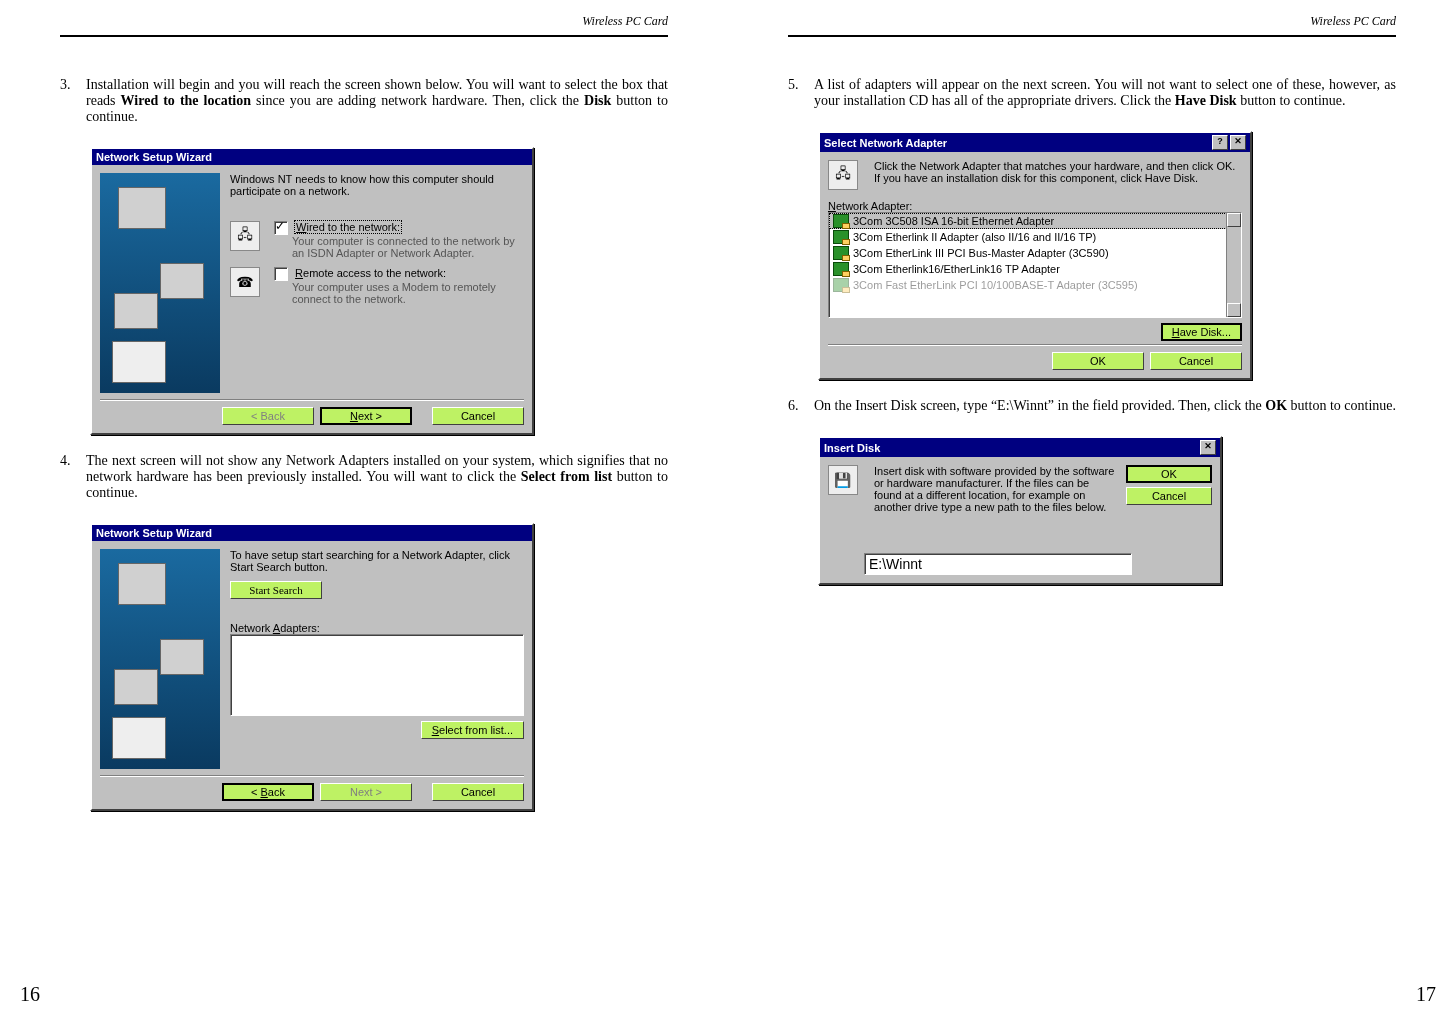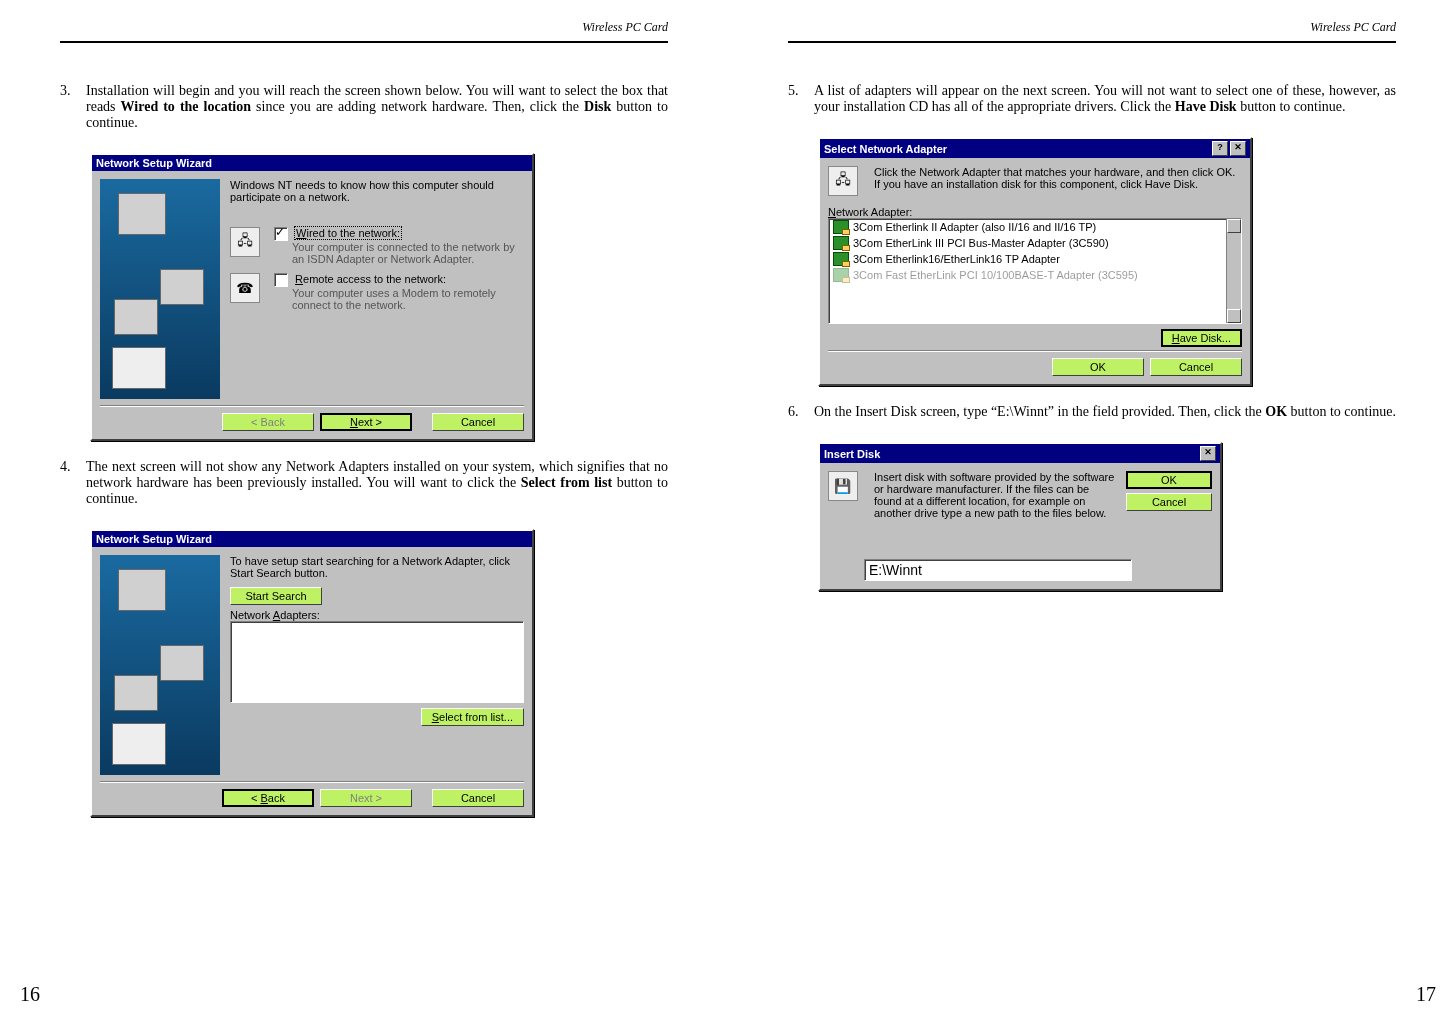--- a/index.html
+++ b/index.html
@@ -9,21 +9,21 @@
     font-family: "Times New Roman", serif;
     font-size: 14px;
     color: #000;
     width: 1456px;
     height: 1016px;
     display: flex;
   }
   .page {
     width: 50%;
     box-sizing: border-box;
-    padding: 16px 60px 30px 60px;
+    padding: 10px 60px 30px 60px;
     position: relative;
     display: flex;
     flex-direction: column;
   }
   .page-header {
     text-align: center;
     font-style: italic;
     font-family: "Times New Roman", serif;
     font-size: 12px;
     padding: 4px 0 6px 0;
@@ -281,21 +281,21 @@
     <div class="client">
       <div class="wizard-body">
         <div class="wizard-art">
           <div class="box" style="left:18px;top:14px;width:46px;height:40px;"></div>
           <div class="box" style="left:60px;top:90px;width:42px;height:34px;"></div>
           <div class="box" style="left:14px;top:120px;width:42px;height:34px;"></div>
           <div class="box" style="left:12px;top:168px;width:52px;height:40px;background:#eee;"></div>
         </div>
         <div class="wizard-right">
           <div style="margin-bottom:8px;">To have setup start searching for a Network Adapter, click Start Search button.</div>
-          <span class="btn" style="display:inline-block;margin-bottom:4px;">Start Search</span>
+          <span class="btn" style="display:inline-block;margin-bottom:23px;font-family:Liberation Serif, serif;">Start Search</span>
           <div>Network <span class="u">A</span>dapters:</div>
           <div class="listbox" style="height:80px;"></div>
           <div style="text-align:right;margin-top:8px;">
             <span class="btn"><span class="u">S</span>elect from list...</span>
           </div>
         </div>
       </div>
       <div class="hr"></div>
       <div class="btnrow">
         <span class="btn default">&lt; <span class="u">B</span>ack</span>
@@ -326,20 +326,24 @@
       <span class="winbtn">?</span>
       <span class="winbtn">✕</span>
     </div>
     <div class="client">
       <div style="display:flex;gap:8px;margin-bottom:10px;">
         <span class="small-icon">🖧</span>
         <span>Click the Network Adapter that matches your hardware, and then click OK.  If you have an installation disk for this component, click Have Disk.</span>
       </div>
       <div><span class="u">N</span>etwork Adapter:</div>
       <div class="listbox" style="height:104px;">
+        <div class="list-item sel">
+            <span class="net-icon"></span>
+            <span>3Com 3C508 ISA 16-bit Ethernet Adapter</span>
+          </div>
         <div class="list-item">
             <span class="net-icon"></span>
             <span>3Com Etherlink II Adapter (also II/16 and II/16 TP)</span>
           </div>
         <div class="list-item">
             <span class="net-icon"></span>
             <span>3Com EtherLink III PCI Bus-Master Adapter (3C590)</span>
           </div>
         <div class="list-item">
             <span class="net-icon"></span>

